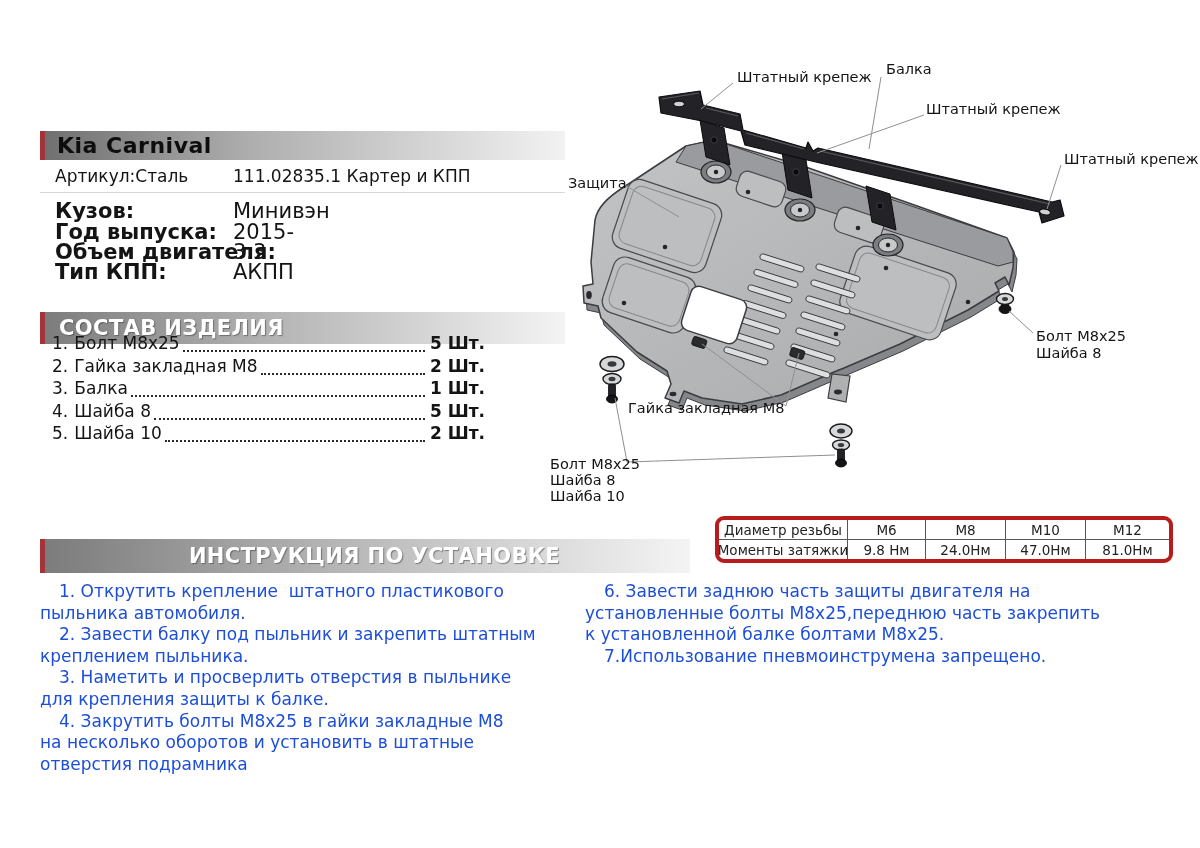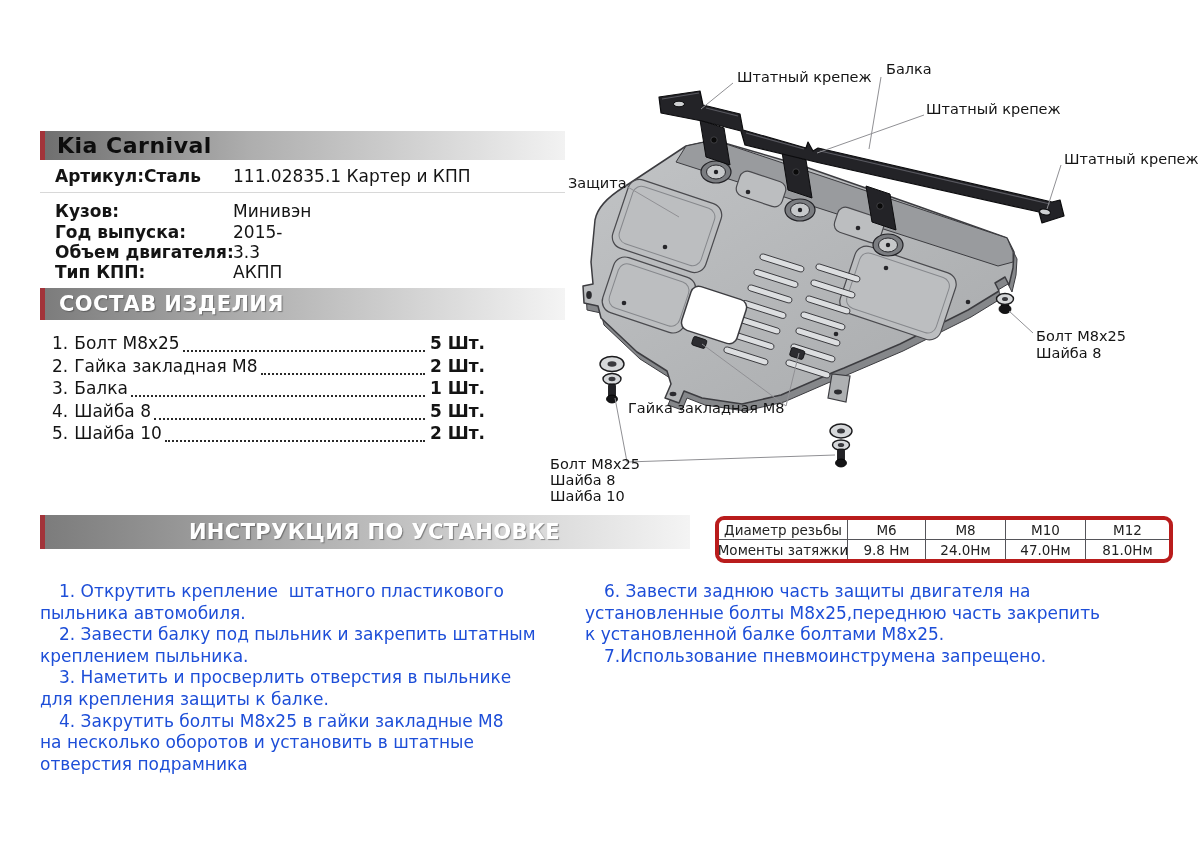--- a/index.html
+++ b/index.html
@@ -5,34 +5,34 @@
   html,body{margin:0;padding:0;background:#fff;}
   .page{position:relative;width:1200px;height:848px;background:#ffffff;overflow:hidden;
         font-family:"DejaVu Sans","Liberation Sans",sans-serif;color:#141414;}
 
   
   .bar{position:absolute;left:40px;display:flex;align-items:center;}
   .bar .stripe{position:absolute;left:0;top:0;width:5px;height:100%;background:#a2343a;}
   .titlebar{top:131px;width:525px;height:29px;
             background:linear-gradient(90deg,#6e6e6e 0%,#aeaeae 40%,#f2f2f2 100%);}
   .titlebar .label{font-size:22px;font-weight:bold;color:#0d0d0d;padding-left:17px;letter-spacing:.5px;}
-  .sectionbar{background:linear-gradient(90deg,#7b7b7b 0%,#b5b5b5 45%,#f4f4f4 100%);}
+  .sectionbar{background:linear-gradient(90deg,#7b7b7b 0%,#b5b5b5 45%,#f4f4f4 100%);margin-top:24px;}
   .sectionbar .label{color:#ffffff;font-weight:bold;font-size:21px;padding-left:19px;
                      text-shadow:1px 1px 1px rgba(60,60,60,.55);letter-spacing:.4px;}
   #comp-bar{top:288px;width:525px;height:32px;}
   #inst-bar{top:515px;width:650px;height:34px;justify-content:center;}
 
   
   .article{position:absolute;left:40px;top:163px;width:525px;height:29px;
            border-bottom:1px solid #d8d8d8;font-size:17px;}
-  .article .alabel{position:absolute;left:15px;top:3px;font-weight:bold;}
+  .article .alabel{position:absolute;left:15px;top:3px;font-weight:normal;}
   .article .avalue{position:absolute;left:193px;top:3px;}
 
   
-  .specs{position:absolute;left:55px;top:201px;font-size:17px;}
+  .specs{position:absolute;left:55px;top:201px;font-size:21px;}
   .specs .row{height:20.4px;display:flex;align-items:center;}
   .specs .slabel{display:inline-block;width:178px;font-weight:bold;white-space:nowrap;}
 
   
   .parts{position:absolute;left:52px;top:331px;width:436px;font-size:17px;}
   .parts .prow{display:flex;align-items:flex-end;height:22.4px;}
   .parts .pnum{flex:none;margin-right:6px;}
   .parts .pname{flex:none;white-space:nowrap;}
   .parts .dots{flex:1;height:15px;border-bottom:2px dotted #2a2a2a;margin:0 5px 1px 3px;}
   .parts .qty{flex:none;width:58px;white-space:nowrap;font-weight:bold;}

